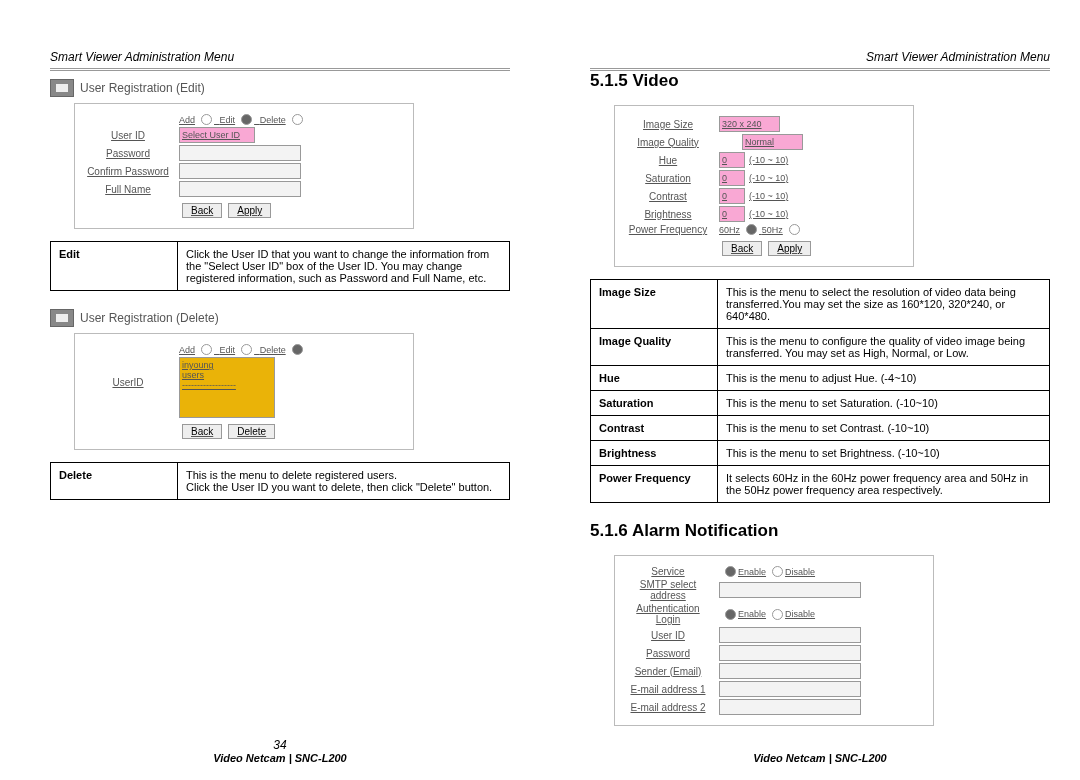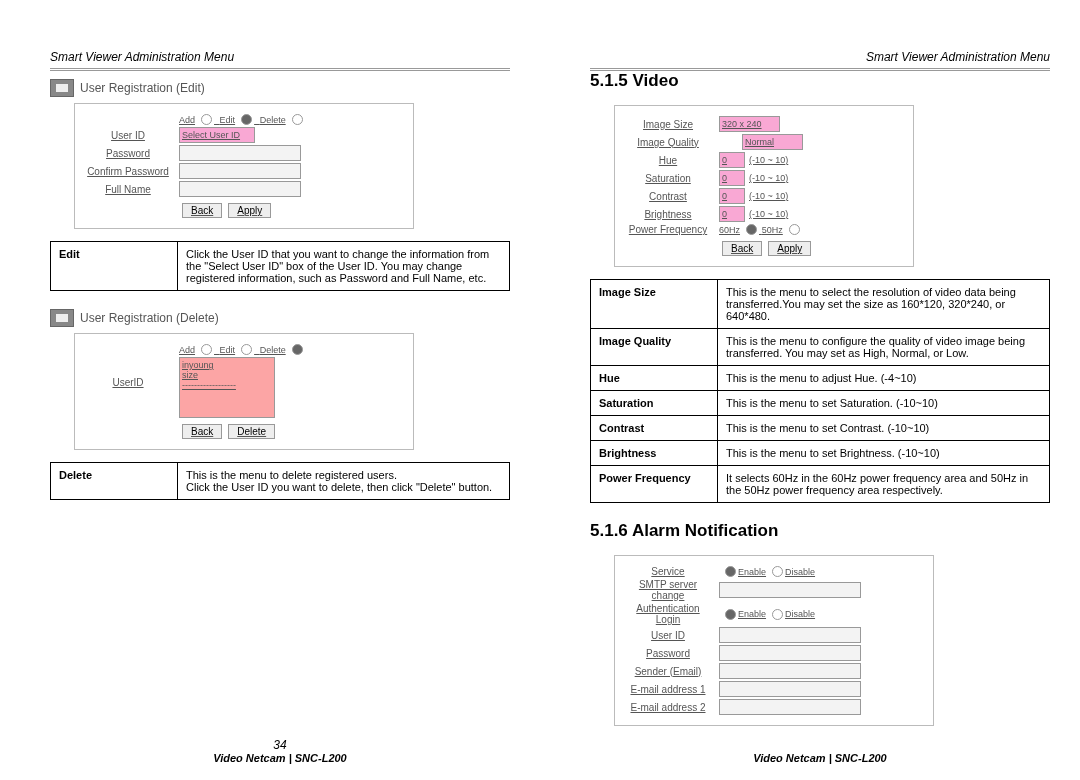--- a/index.html
+++ b/index.html
@@ -22,21 +22,21 @@
   .panel-title { display: flex; align-items: center; font-size: 12px; color: #555; margin: 8px 0 6px 0; }
   .panel-icon { width: 22px; height: 16px; background:#888; border:1px solid #666; margin-right:6px; display:flex; align-items:center; justify-content:center; }
   .panel-icon::before { content:""; width:12px; height:8px; background:#eee; display:block; }
 
   .screenshot { border:1px solid #bbb; background:#fff; padding:8px; font-size:10px; color:#555; margin-top:4px; margin-left:24px; width:350px; box-sizing:border-box;text-decoration:underline; }
   .screenshot .row { display:flex; align-items:center; margin:2px 0; }
   .screenshot .label { width:90px; text-align:center; padding-right:6px; font-size:10px; }
   .screenshot .textfield { height:14px; min-width:80px; flex:0 0 auto; background:#f3f3f3; border:1px solid #999; }
   .screenshot .dropdown { height:14px; background:#f9a8d4; border:1px solid #999; font-size:9px; padding:0 2px; display:flex; align-items:center; }
   .screenshot .btn { background:#eee; border:1px solid #999; font-size:10px; padding:1px 8px; margin:0 3px; }
-  .screenshot .listbox { width:90px; height:55px; border:1px solid #999; background:#fca5a5; font-size:9px; padding:2px; }
+  .screenshot .listbox { width:90px; height:55px; border:1px solid #999; background:#eab308; font-size:9px; padding:2px; }
   .screenshot .radio { width:9px; height:9px; border:1px solid #999; border-radius:50%; margin:0 2px 0 6px; display:inline-block; vertical-align:middle; }
   .screenshot .radio.filled { background:#666; }
   .screenshot .smalltext { font-size:9px; }
 
   table.desc { border-collapse:collapse; width:100%; font-size:11px; margin:12px 0 18px 0; }
   table.desc td { border:1px solid #000; padding:6px 8px; vertical-align:top; }
   table.desc td.key { font-weight:bold; width:110px; }
 
   .footer { position:absolute; bottom:16px; width:calc(100% - 80px); text-align:center; font-size:11px; font-style:italic; }
   .footer .pgnum { font-style:italic; font-size:12px; display:block; }
@@ -107,21 +107,21 @@
         <span class="smalltext">Add</span><span class="radio"></span>
         &nbsp;&nbsp;
         <span class="smalltext">Edit</span><span class="radio"></span>
         &nbsp;&nbsp;
         <span class="smalltext">Delete</span><span class="radio filled"></span>
       </div>
       <div class="row" style="align-items:flex-start;">
         <span class="label" style="padding-top:20px;">UserID</span>
         <div class="listbox">
           <div>inyoung</div>
-          <div>size</div>
+          <div>users</div>
           <div>------------------</div>
         </div>
       </div>
       <div class="row" style="margin-top:6px;">
           <span class="label"></span>
         <button class="btn">Back</button>
         <button class="btn">Delete</button>
       </div>
     </div>
 
@@ -226,21 +226,21 @@
 
     <div class="screenshot" style="width:320px;">
       <div class="row">
           <span class="label">Service</span>
         <span class="radio filled"></span>
           <span class="smalltext">Enable</span>
         <span class="radio"></span>
           <span class="smalltext">Disable</span>
       </div>
       <div class="row">
-          <span class="label">SMTP server change</span>
+          <span class="label">SMTP select address</span>
           <span class="textfield" style="width:140px;"></span>
         </div>
       <div class="row">
           <span class="label">Authentication Login</span>
         <span class="radio filled"></span>
           <span class="smalltext">Enable</span>
         <span class="radio"></span>
           <span class="smalltext">Disable</span>
       </div>
       <div class="row">

